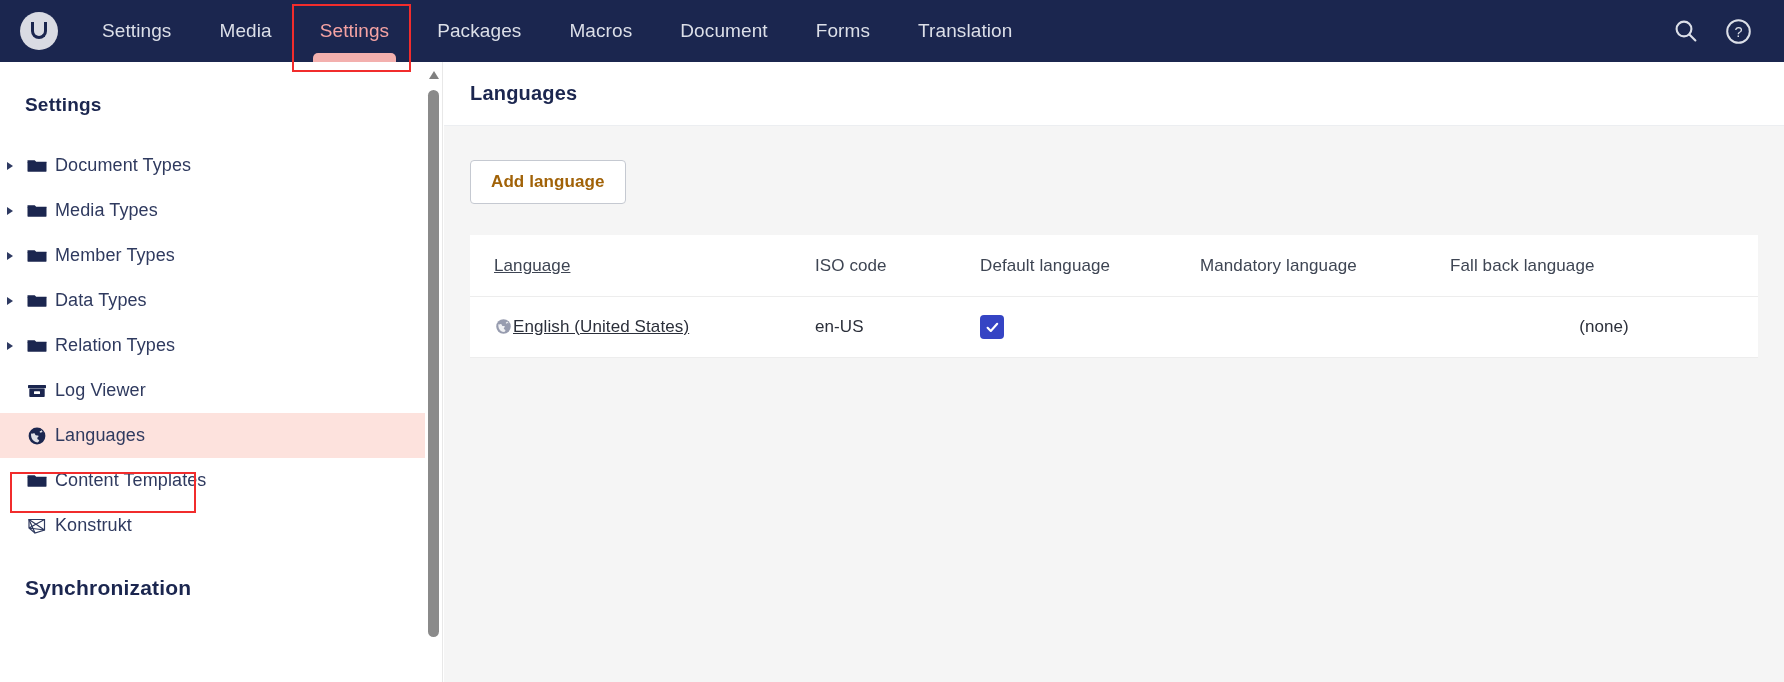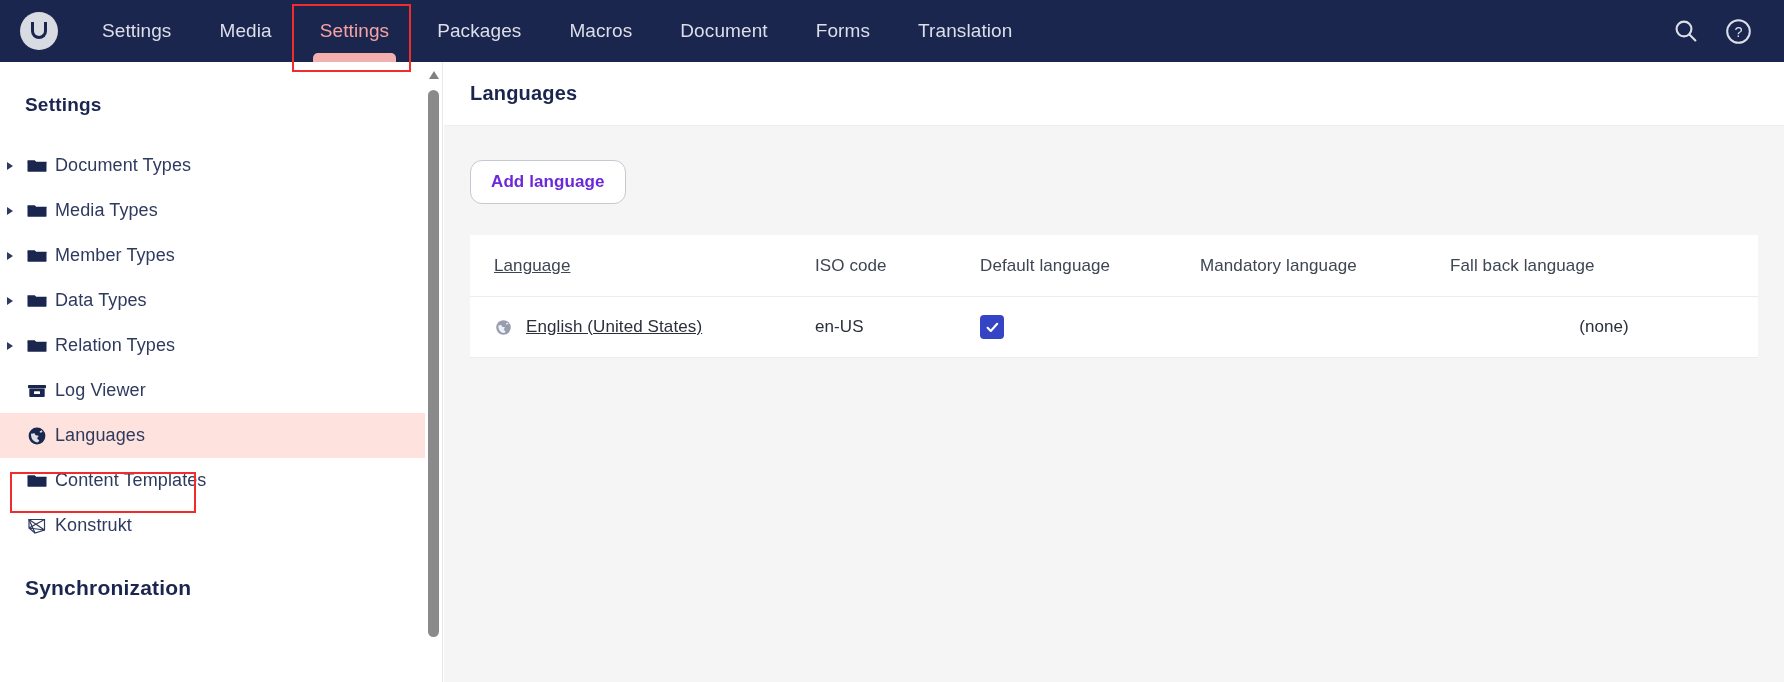--- a/index.html
+++ b/index.html
@@ -188,25 +188,25 @@
     color: #1b264f;
     letter-spacing: .2px;
   }
 
   .content-body { padding: 34px 0 0 26px; }
 
   .btn {
     display: inline-block;
     background: #ffffff;
     border: 1px solid #c5c9d1;
-    border-radius: 12px;
+    border-radius: 4px;
     padding: 11px 20px;
     font-size: 17px;
     font-weight: bold;
-    color: #6d28d9;
+    color: #a16207;
     cursor: pointer;
     letter-spacing: .1px;
   }
 
   .table-card {
     margin-top: 31px;
     background: #ffffff;
     width: 1288px;
   }
   table.langtable {
@@ -228,21 +228,21 @@
     padding: 18px 0 18px 0;
     border-bottom: 1px solid #ededed;
     letter-spacing: .1px;
   }
   .col-language { width: 345px; padding-left: 24px !important; text-decoration: underline; }
   .col-iso      { width: 165px; margin-left: 8px; }
   .col-default  { width: 220px; }
   .col-mandatory{ width: 250px; }
   .col-fallback { width: auto; text-align: center; }
 
-  .lang-cell { display: flex; align-items: flex-end; gap: 13px; }
+  .lang-cell { display: flex; align-items: flex-start; }
 
   .checkbox {
     width: 24px; height: 24px;
     border-radius: 4px;
     background: #3544c4;
     display: flex; align-items: center; justify-content: center;
     cursor: pointer;
   }
   .checkbox svg { display: block; }
 </style>

